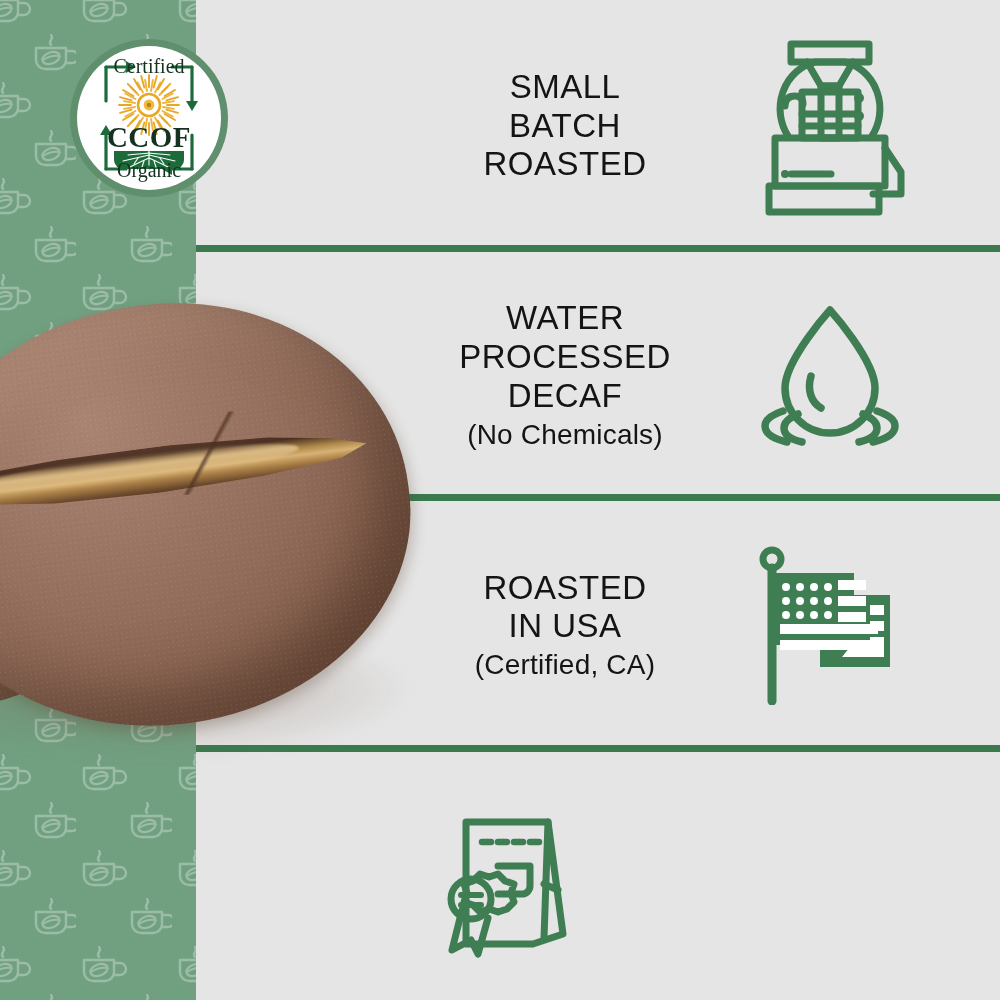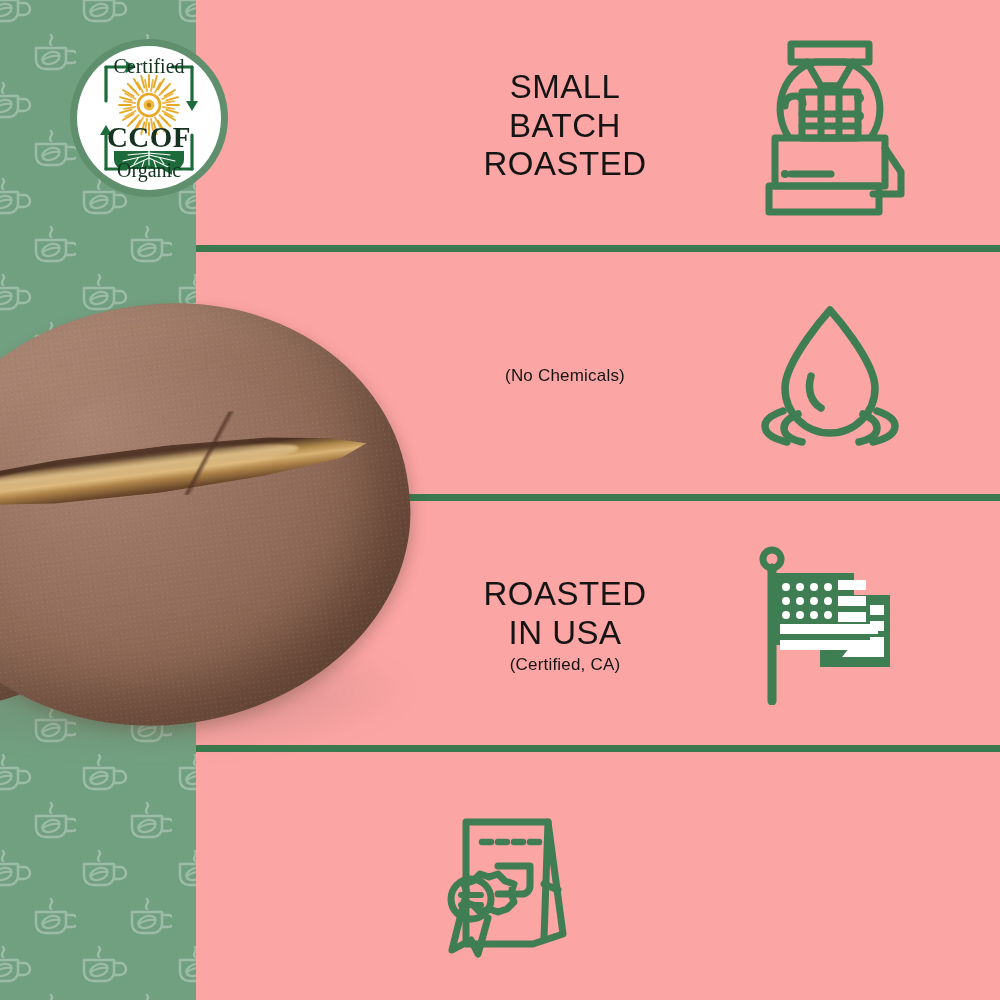--- a/index.html
+++ b/index.html
@@ -9,21 +9,21 @@
     background: #ffffff;
   }
   body {
     font-family: "Liberation Sans", sans-serif;
   }
   .canvas {
     position: relative;
     width: 1000px;
     height: 1000px;
     overflow: hidden;
-    background: #fca5a5;
+    background: #e5e5e5;
   }
 
   
   .green-panel {
     position: absolute;
     left: 0;
     top: 0;
     width: 196px;
     height: 1000px;
     background-color: #71a081;
@@ -200,21 +200,21 @@
     line-height: 1.18;
   }
   .row .title {
     font-size: 33px;
     letter-spacing: 0.5px;
     font-weight: 400;
     color: #141414;
     white-space: pre-line;
   }
   .row .sub {
-    font-size: 17px;
+    font-size: 28px;
     letter-spacing: 0.2px;
     color: #141414;
     margin-top: 2px;
   }
   .row .icon-col {
     width: 200px;
     display: flex;
     align-items: center;
     justify-content: center;
   }
@@ -393,20 +393,23 @@
         </g>
         <circle cx="104" cy="62" r="5" fill="#3f7d53"></circle>
         <circle cx="104" cy="80" r="5" fill="#3f7d53"></circle>
         <circle cx="30" cy="138" r="4" fill="#3f7d53"></circle>
       </svg>
     </div>
   </div>
 
   <div class="row r2">
     <div class="text-col">
+      <div class="title">WATER
+PROCESSED
+DECAF</div>
       <div class="sub">(No Chemicals)</div>
     </div>
     <div class="icon-col">
       <svg width="155" height="155" viewBox="0 0 155 155">
         <g fill="none" stroke="#3f7d53" stroke-width="7.5" stroke-linecap="round" stroke-linejoin="round">
           <path d="M77 12 C77 12 122 62 122 90 A45 45 0 0 1 32 90 C32 62 77 12 77 12 Z"></path>
           <path d="M58 78 C54 92 58 104 68 110"></path>
           <path d="M30 113 q-18 6 -18 15 q0 11 22 16"></path>
           <path d="M124 113 q18 6 18 15 q0 11 -22 16"></path>
           <path d="M45 116 q-14 6 -14 14 q0 10 18 14"></path>

